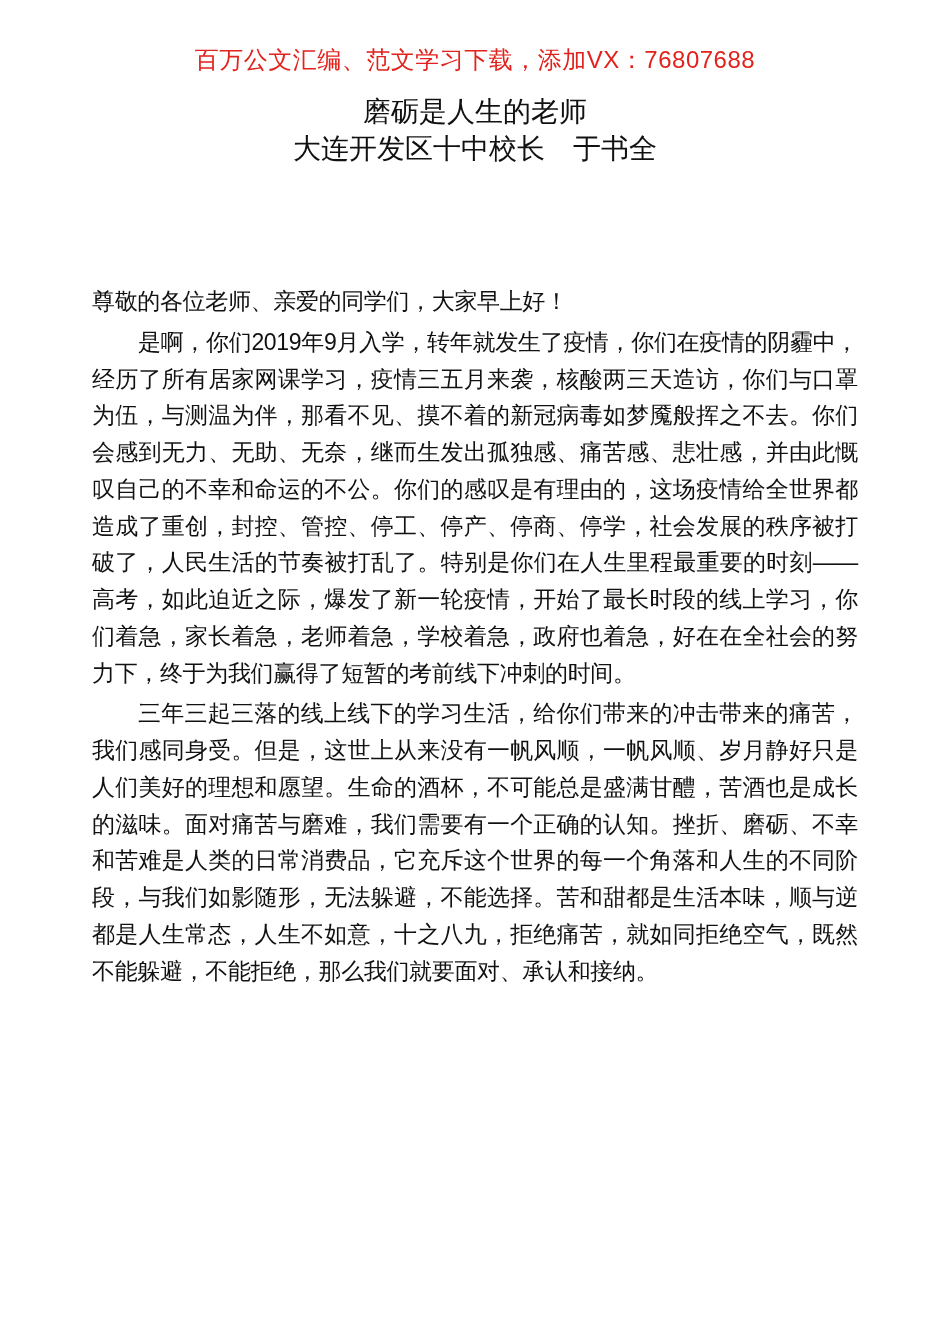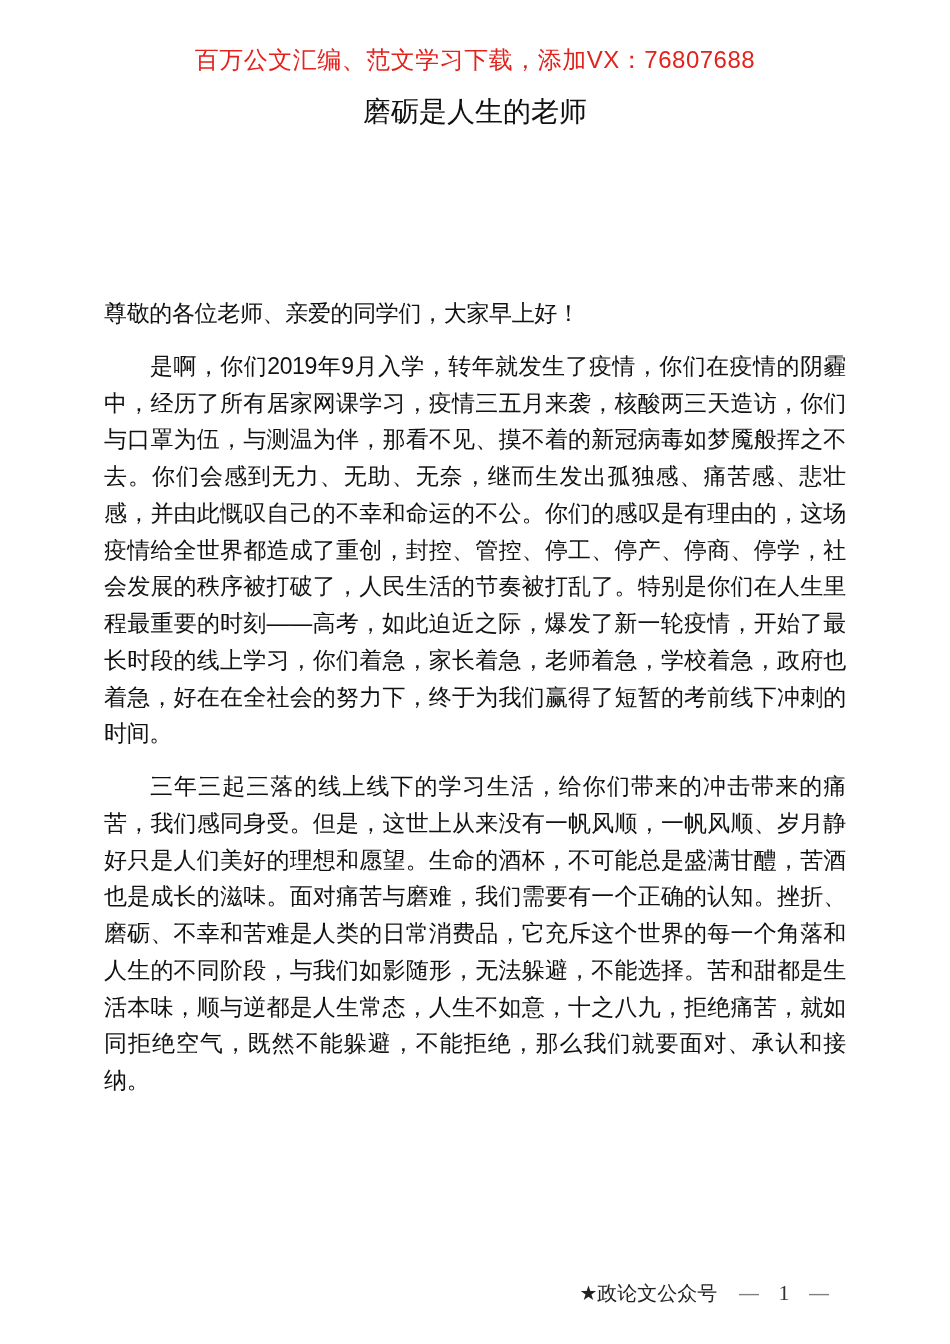--- a/index.html
+++ b/index.html
@@ -45,21 +45,21 @@
     top: 279px;
     left: 88px;
     width: 774px;
     font-size: 23px;
     line-height: 36.75px;
     letter-spacing: -0.35px;
     text-align: justify;
     color: #111111;
   }
   .para {
-    margin: 16px;
+    margin: 4px;
     padding: 0;
     text-indent: 2em;
   }
   .para.no-indent {
     text-indent: 0;
   }
   .page-footer {
     position: absolute;
     top: 1279px;
     right: 115px;
@@ -85,28 +85,23 @@
 </style>
 </head>
 <body>
 
 <div class="page">
 
   <div class="header-note">百万公文汇编、范文学习下载，添加VX：76807688</div>
 
   <div class="title-block">
     <div class="title-line">磨砺是人生的老师</div>
+    <div class="title-line">大连开发区十中校长　于书全</div>
   </div>
 
   <div class="doc-body">
     <p class="para no-indent">尊敬的各位老师、亲爱的同学们，大家早上好！</p>
     <p class="para">是啊，你们2019年9月入学，转年就发生了疫情，你们在疫情的阴霾中，经历了所有居家网课学习，疫情三五月来袭，核酸两三天造访，你们与口罩为伍，与测温为伴，那看不见、摸不着的新冠病毒如梦魇般挥之不去。你们会感到无力、无助、无奈，继而生发出孤独感、痛苦感、悲壮感，并由此慨叹自己的不幸和命运的不公。你们的感叹是有理由的，这场疫情给全世界都造成了重创，封控、管控、停工、停产、停商、停学，社会发展的秩序被打破了，人民生活的节奏被打乱了。特别是你们在人生里程最重要的时刻——高考，如此迫近之际，爆发了新一轮疫情，开始了最长时段的线上学习，你们着急，家长着急，老师着急，学校着急，政府也着急，好在在全社会的努力下，终于为我们赢得了短暂的考前线下冲刺的时间。</p>
     <p class="para">三年三起三落的线上线下的学习生活，给你们带来的冲击带来的痛苦，我们感同身受。但是，这世上从来没有一帆风顺，一帆风顺、岁月静好只是人们美好的理想和愿望。生命的酒杯，不可能总是盛满甘醴，苦酒也是成长的滋味。面对痛苦与磨难，我们需要有一个正确的认知。挫折、磨砺、不幸和苦难是人类的日常消费品，它充斥这个世界的每一个角落和人生的不同阶段，与我们如影随形，无法躲避，不能选择。苦和甜都是生活本味，顺与逆都是人生常态，人生不如意，十之八九，拒绝痛苦，就如同拒绝空气，既然不能躲避，不能拒绝，那么我们就要面对、承认和接纳。</p>
   </div>
 
-  <div class="page-footer">
-    <span class="footer-brand">★政论文公众号</span>
-    <span class="footer-dash">—</span>
-    <span class="footer-pagenum">1</span>
-    <span class="footer-dash">—</span>
-  </div>
 
 </div>
 
 </body></html>

